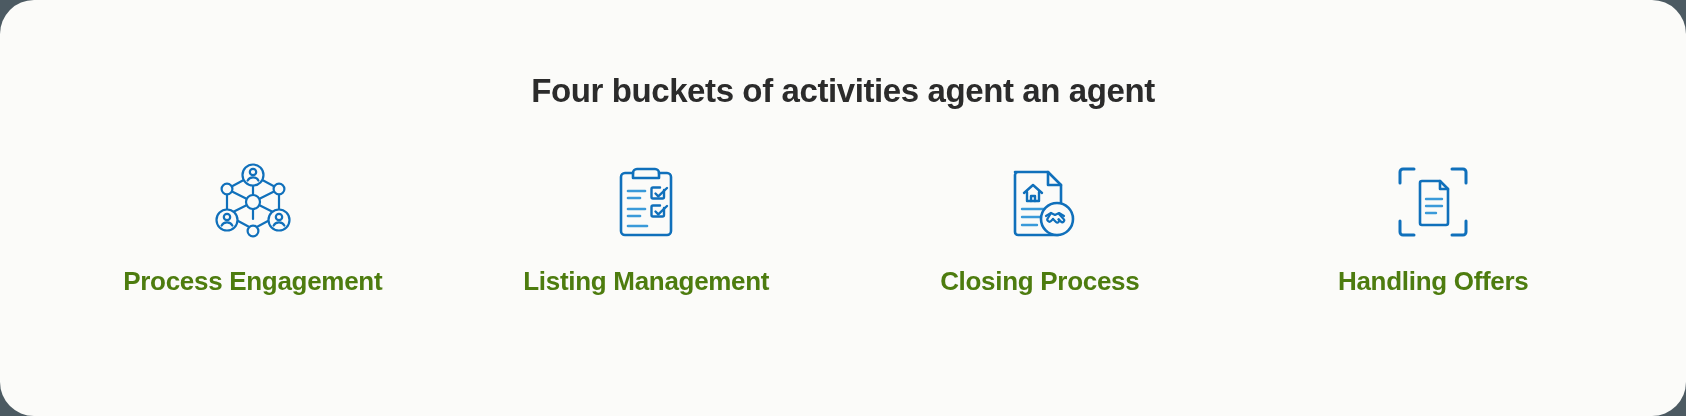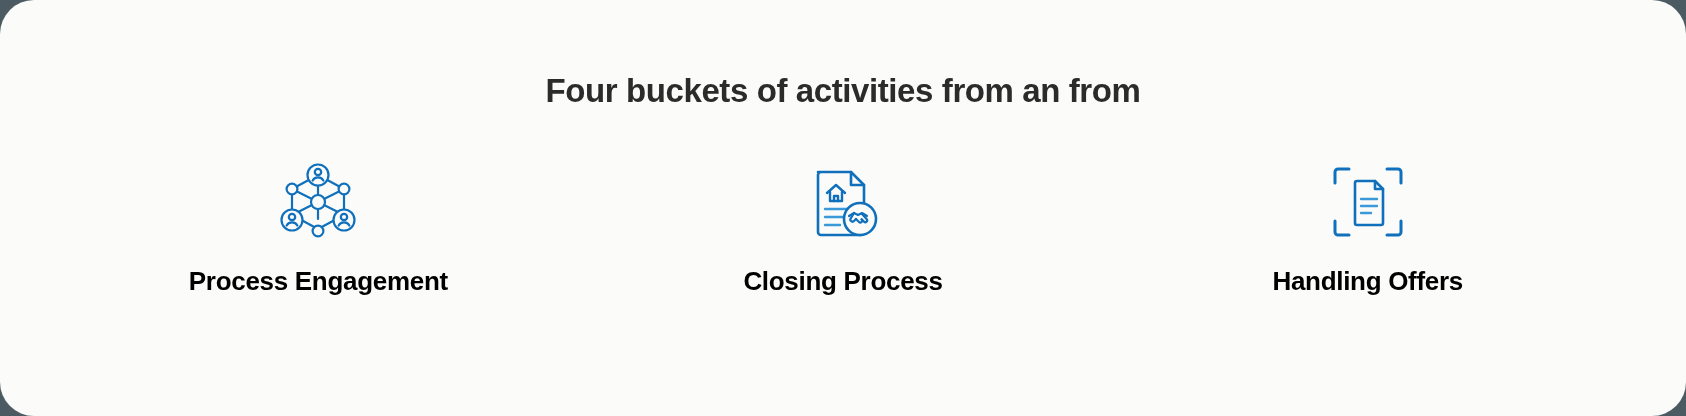--- a/index.html
+++ b/index.html
@@ -56,33 +56,33 @@
     align-items: center;
     justify-content: center;
   }
   .bucket-icon svg {
     display: block;
   }
   .bucket-label {
     margin-top: 26px;
     font-size: 26px;
     font-weight: bold;
-    color: #000000;
+    color: #4d7c0f;
     letter-spacing: -0.3px;
     line-height: 1.1;
     text-align: center;
     white-space: nowrap;
   }
 </style>
 </head>
 <body>
 
 <div class="card">
 
-  <div class="page-title">Four buckets of activities from an from</div>
+  <div class="page-title">Four buckets of activities agent an agent</div>
 
   <div class="buckets">
 
     <div class="bucket">
       <div class="bucket-icon">
         <svg width="78" height="78" viewBox="0 0 78 78" fill="none" stroke="#1070bb" stroke-width="2.2" stroke-linecap="round" stroke-linejoin="round">
 
           <g stroke="#1070bb" stroke-width="2.2">
             <line x1="39" y1="22" x2="39" y2="39"></line>
             <line x1="39" y1="39" x2="39" y2="56"></line>
@@ -113,20 +113,45 @@
           <path d="M59.6 62.6 a5.8 5.2 0 0 1 10.8 0"></path>
 
           <circle cx="13" cy="26" r="5.4" fill="#fbfbf9"></circle>
           <circle cx="65" cy="26" r="5.4" fill="#fbfbf9"></circle>
           <circle cx="39" cy="68" r="5.4" fill="#fbfbf9"></circle>
         </svg>
       </div>
       <div class="bucket-label">Process Engagement</div>
     </div>
 
+    <div class="bucket">
+      <div class="bucket-icon">
+        <svg width="78" height="78" viewBox="0 0 78 78" fill="none" stroke="#1070bb" stroke-width="2.6" stroke-linecap="round" stroke-linejoin="round">
+
+          <path d="M26 10 H18 a4 4 0 0 0 -4 4 V68 a4 4 0 0 0 4 4 H60 a4 4 0 0 0 4 -4 V14 a4 4 0 0 0 -4 -4 H52"></path>
+
+          <path d="M30 6 H48 a4 4 0 0 1 4 4 V15 H26 V10 a4 4 0 0 1 4 -4 Z"></path>
+
+          <g stroke="#3a9ad9" stroke-width="2.6">
+            <line x1="21" y1="28" x2="38" y2="28"></line>
+            <line x1="21" y1="35" x2="33" y2="35"></line>
+            <line x1="21" y1="46" x2="38" y2="46"></line>
+            <line x1="21" y1="53" x2="33" y2="53"></line>
+          </g>
+          <g stroke="#1070bb" stroke-width="2.4">
+            <path d="M57 27 v7 a1.5 1.5 0 0 1 -1.5 1.5 H46 a1.5 1.5 0 0 1 -1.5 -1.5 V26 a1.5 1.5 0 0 1 1.5 -1.5 h7"></path>
+            <path d="M48.5 30.5 l2.8 2.8 L60 25"></path>
+            <path d="M57 45 v7 a1.5 1.5 0 0 1 -1.5 1.5 H46 a1.5 1.5 0 0 1 -1.5 -1.5 V44 a1.5 1.5 0 0 1 1.5 -1.5 h7"></path>
+            <path d="M48.5 48.5 l2.8 2.8 L60 43"></path>
+          </g>
+          <line x1="21" y1="63" x2="40" y2="63" stroke="#3a9ad9"></line>
+        </svg>
+      </div>
+      <div class="bucket-label">Listing Management</div>
+    </div>
 
     <div class="bucket">
       <div class="bucket-icon">
         <svg width="78" height="78" viewBox="0 0 78 78" fill="none" stroke="#1070bb" stroke-width="2.6" stroke-linecap="round" stroke-linejoin="round">
 
           <path d="M14 9 H47 L60 22 V69 a3 3 0 0 1 -3 3 H17 a3 3 0 0 1 -3 -3 V12 a3 3 0 0 1 3 -3 Z" fill="#fbfbf9"></path>
           <path d="M47 9 V22 H60"></path>
 
           <g stroke-width="2.4">
             <path d="M23 30 L32 22 L41 30"></path>

